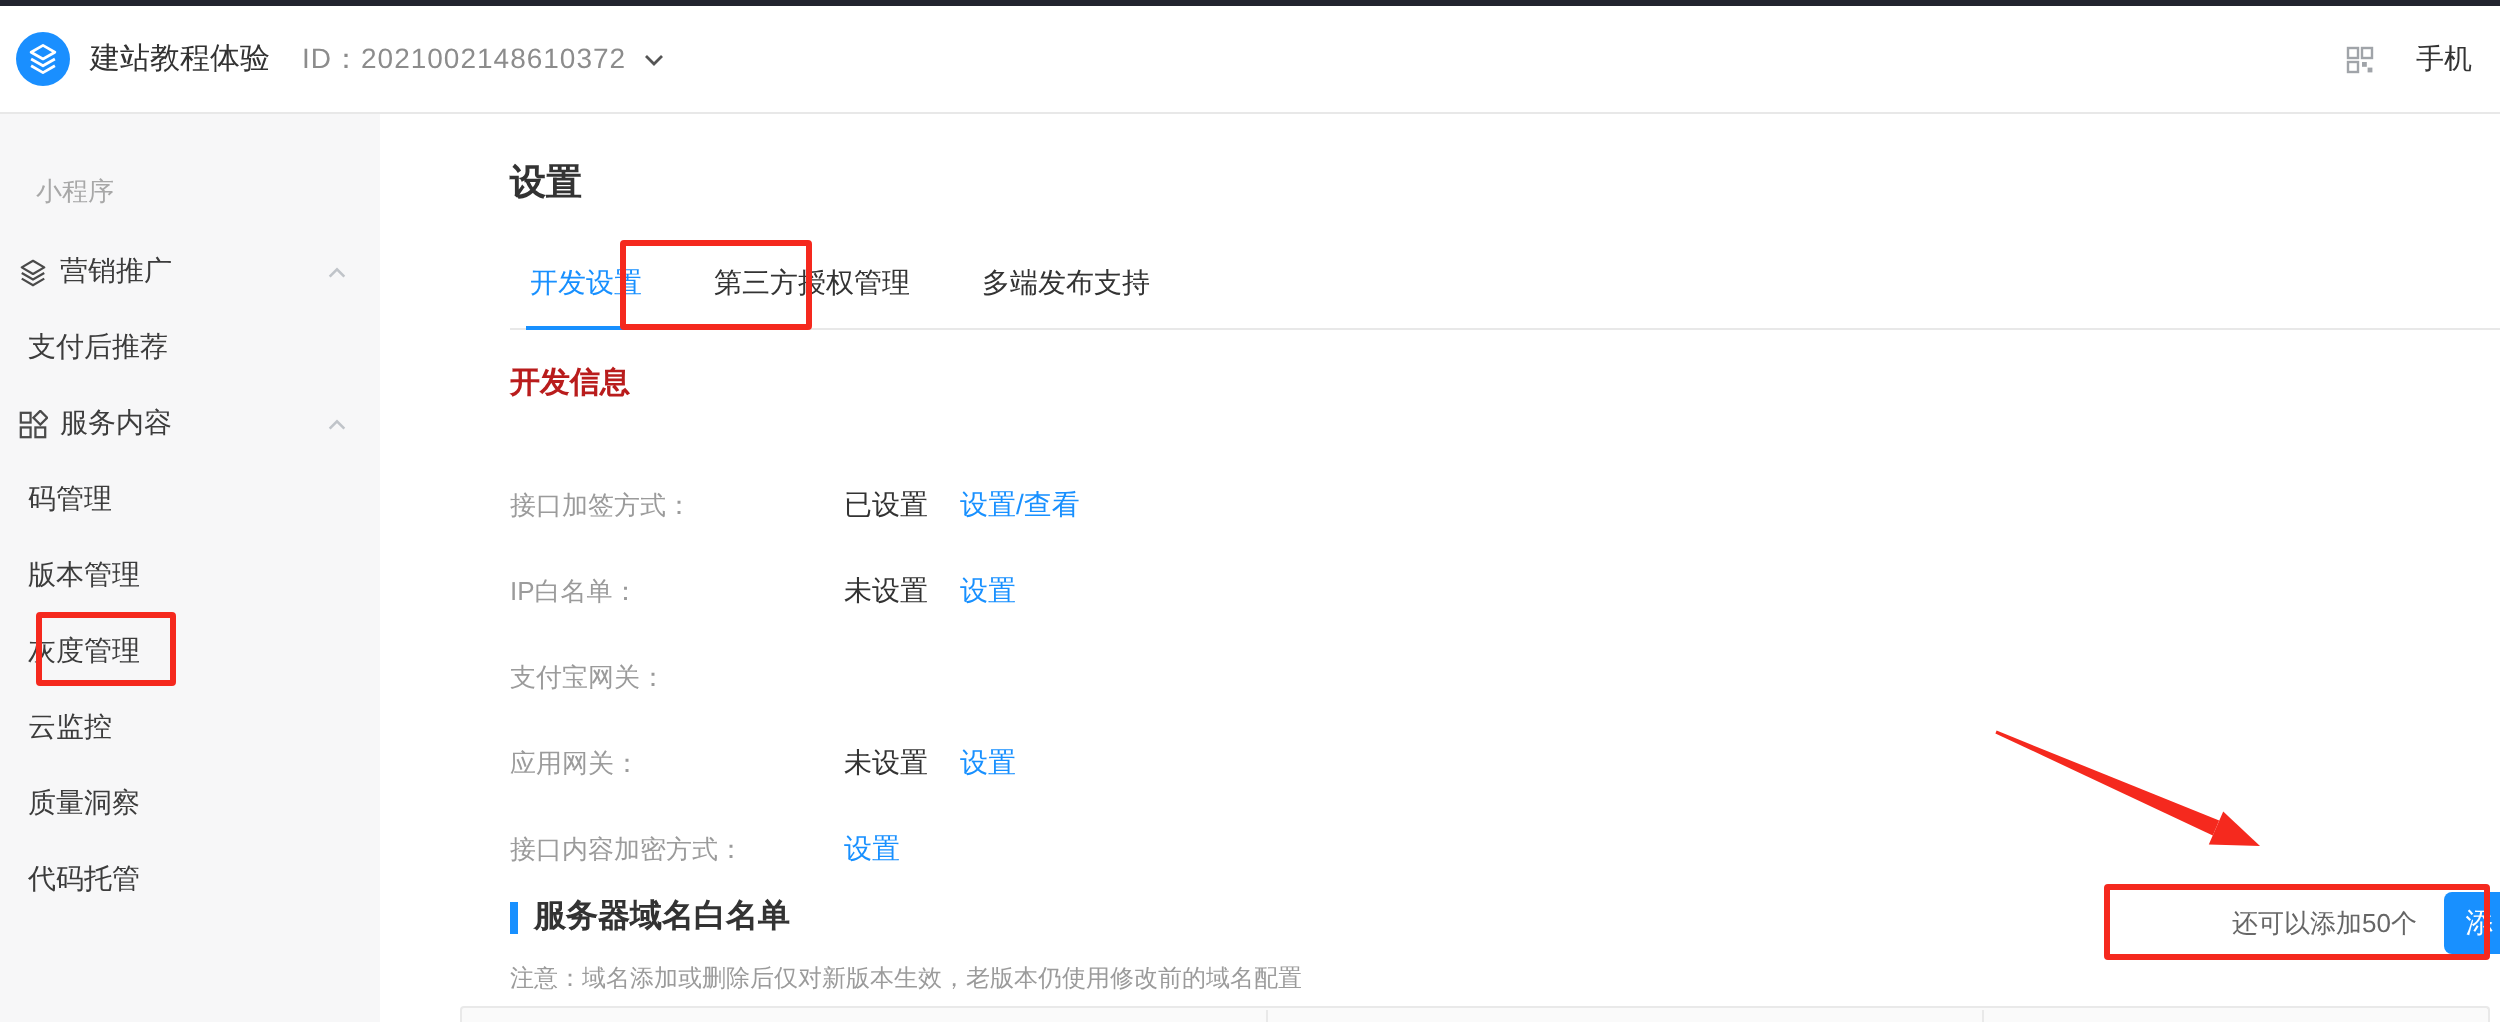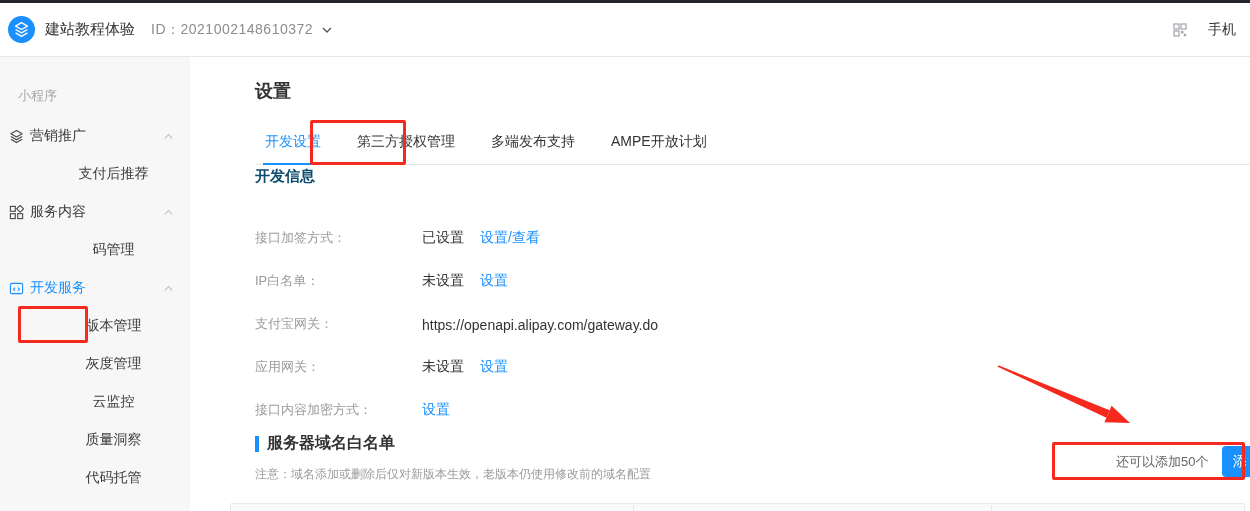--- a/index.html
+++ b/index.html
@@ -21,34 +21,34 @@
 
   
   .bodywrap { display:flex; height:454px;gap:27px; }
   .sidebar { width:190px; background:#f7f7f8; flex:0 0 auto; overflow:hidden; }
   .content { flex:1; background:#fff; position:relative; }
 
   
   .side-section-label { margin:30px 0 12px 18px; font-size:13px; color:#a8a8a8; }
   .side-item { height:38px; display:flex; align-items:center; position:relative; font-size:14px; color:#3c3c3c; cursor:pointer; }
   .side-item.group { padding-left:8px; }
-  .side-item.sub { padding-left:37px;justify-content:center; }
+  .side-item.sub { padding-left:14px; }
   .side-item .micon { width:16px; height:16px; margin-right:6px; display:flex; align-items:center; justify-content:center; color:#4a4a4a; }
   .side-item.active { color:#1890ff; }
   .side-item.active .micon { color:#1890ff; }
   .side-chevron { position:absolute; right:16px; color:#c0c4c9; display:flex; }
 
   
   .page-title { margin:22px 0 0 38px; font-size:18px; font-weight:600; color:#333; }
   .tabs { margin:22px 0 0 38px; border-bottom:1px solid #e8e8e8; display:flex; }
   .tab { padding:8px 10px 13px 10px; margin-right:16px; font-size:14px; color:#333; cursor:pointer; position:relative; }
   .tab.active { color:#1890ff; }
   .tab.active::after { content:""; position:absolute; left:8px; right:8px; bottom:-1px; height:2px; background:#1890ff; }
 
-  .sec-title { margin:2px 0 0 38px; font-size:15px; font-weight:700; color:#0c4a6e; }
+  .sec-title { margin:17px 0 0 38px; font-size:15px; font-weight:700; color:#b91c1c; }
   .dev-rows { margin:14px 0 0 38px; padding-top:4px; }
   .dev-row { height:43px; display:flex; align-items:flex-end; font-size:14px; }
   .dev-row .lbl { flex:0 0 167px; color:#9b9b9b; font-size:13px; padding-top:1px; }
   .dev-row .val { color:#333; margin-right:16px; }
   .dev-row .lnk { color:#1890ff; cursor:pointer; }
 
   .domain-head { margin:14px 0 0 38px; display:flex; align-items:center; }
   .blue-bar { width:4px; height:16px; background:#1890ff; margin-right:8px; }
   .domain-title { font-size:16px; font-weight:700; color:#333; }
   .domain-note { margin:12px 0 0 38px; font-size:12px; color:#9b9b9b; }
@@ -140,34 +140,20 @@
       <span class="side-chevron">
         <svg width="11" height="11" viewBox="0 0 12 12">
             <path d="M2 8 L6 4 L10 8" fill="none" stroke="currentColor" stroke-width="1.4"></path>
           </svg>
       </span>
     </div>
     <div class="side-item sub">
       <span>码管理</span>
     </div>
 
-    <div class="side-item group active">
-      <span class="micon">
-        <svg width="15" height="15" viewBox="0 0 16 16">
-            <rect x="1.5" y="2.5" width="13" height="11" rx="1.5" fill="none" stroke="currentColor" stroke-width="1.2"></rect>
-            <path d="M6.5 7 L4.8 8.7 L6.5 10.4 M9.5 7 L11.2 8.7 L9.5 10.4" fill="none" stroke="currentColor" stroke-width="1.1"></path>
-          </svg>
-      </span>
-      <span>开发服务</span>
-      <span class="side-chevron">
-        <svg width="11" height="11" viewBox="0 0 12 12">
-            <path d="M2 8 L6 4 L10 8" fill="none" stroke="currentColor" stroke-width="1.4"></path>
-          </svg>
-      </span>
-    </div>
     <div class="side-item sub">
       <span>版本管理</span>
     </div>
     <div class="side-item sub">
       <span>灰度管理</span>
     </div>
     <div class="side-item sub">
       <span>云监控</span>
     </div>
     <div class="side-item sub">
@@ -178,39 +164,37 @@
     </div>
   </div>
 
   <div class="content">
     <div class="page-title">设置</div>
 
     <div class="tabs">
       <div class="tab active">开发设置</div>
       <div class="tab">第三方授权管理</div>
       <div class="tab">多端发布支持</div>
-      <div class="tab">AMPE开放计划</div>
     </div>
 
     <div class="sec-title">开发信息</div>
 
     <div class="dev-rows">
       <div class="dev-row">
         <span class="lbl">接口加签方式：</span>
         <span class="val">已设置</span>
         <span class="lnk">设置/查看</span>
       </div>
       <div class="dev-row">
         <span class="lbl">IP白名单：</span>
         <span class="val">未设置</span>
         <span class="lnk">设置</span>
       </div>
       <div class="dev-row">
         <span class="lbl">支付宝网关：</span>
-        <span class="val">https://openapi.alipay.com/gateway.do</span>
 
       </div>
       <div class="dev-row">
         <span class="lbl">应用网关：</span>
         <span class="val">未设置</span>
         <span class="lnk">设置</span>
       </div>
       <div class="dev-row">
         <span class="lbl">接口内容加密方式：</span>
 

